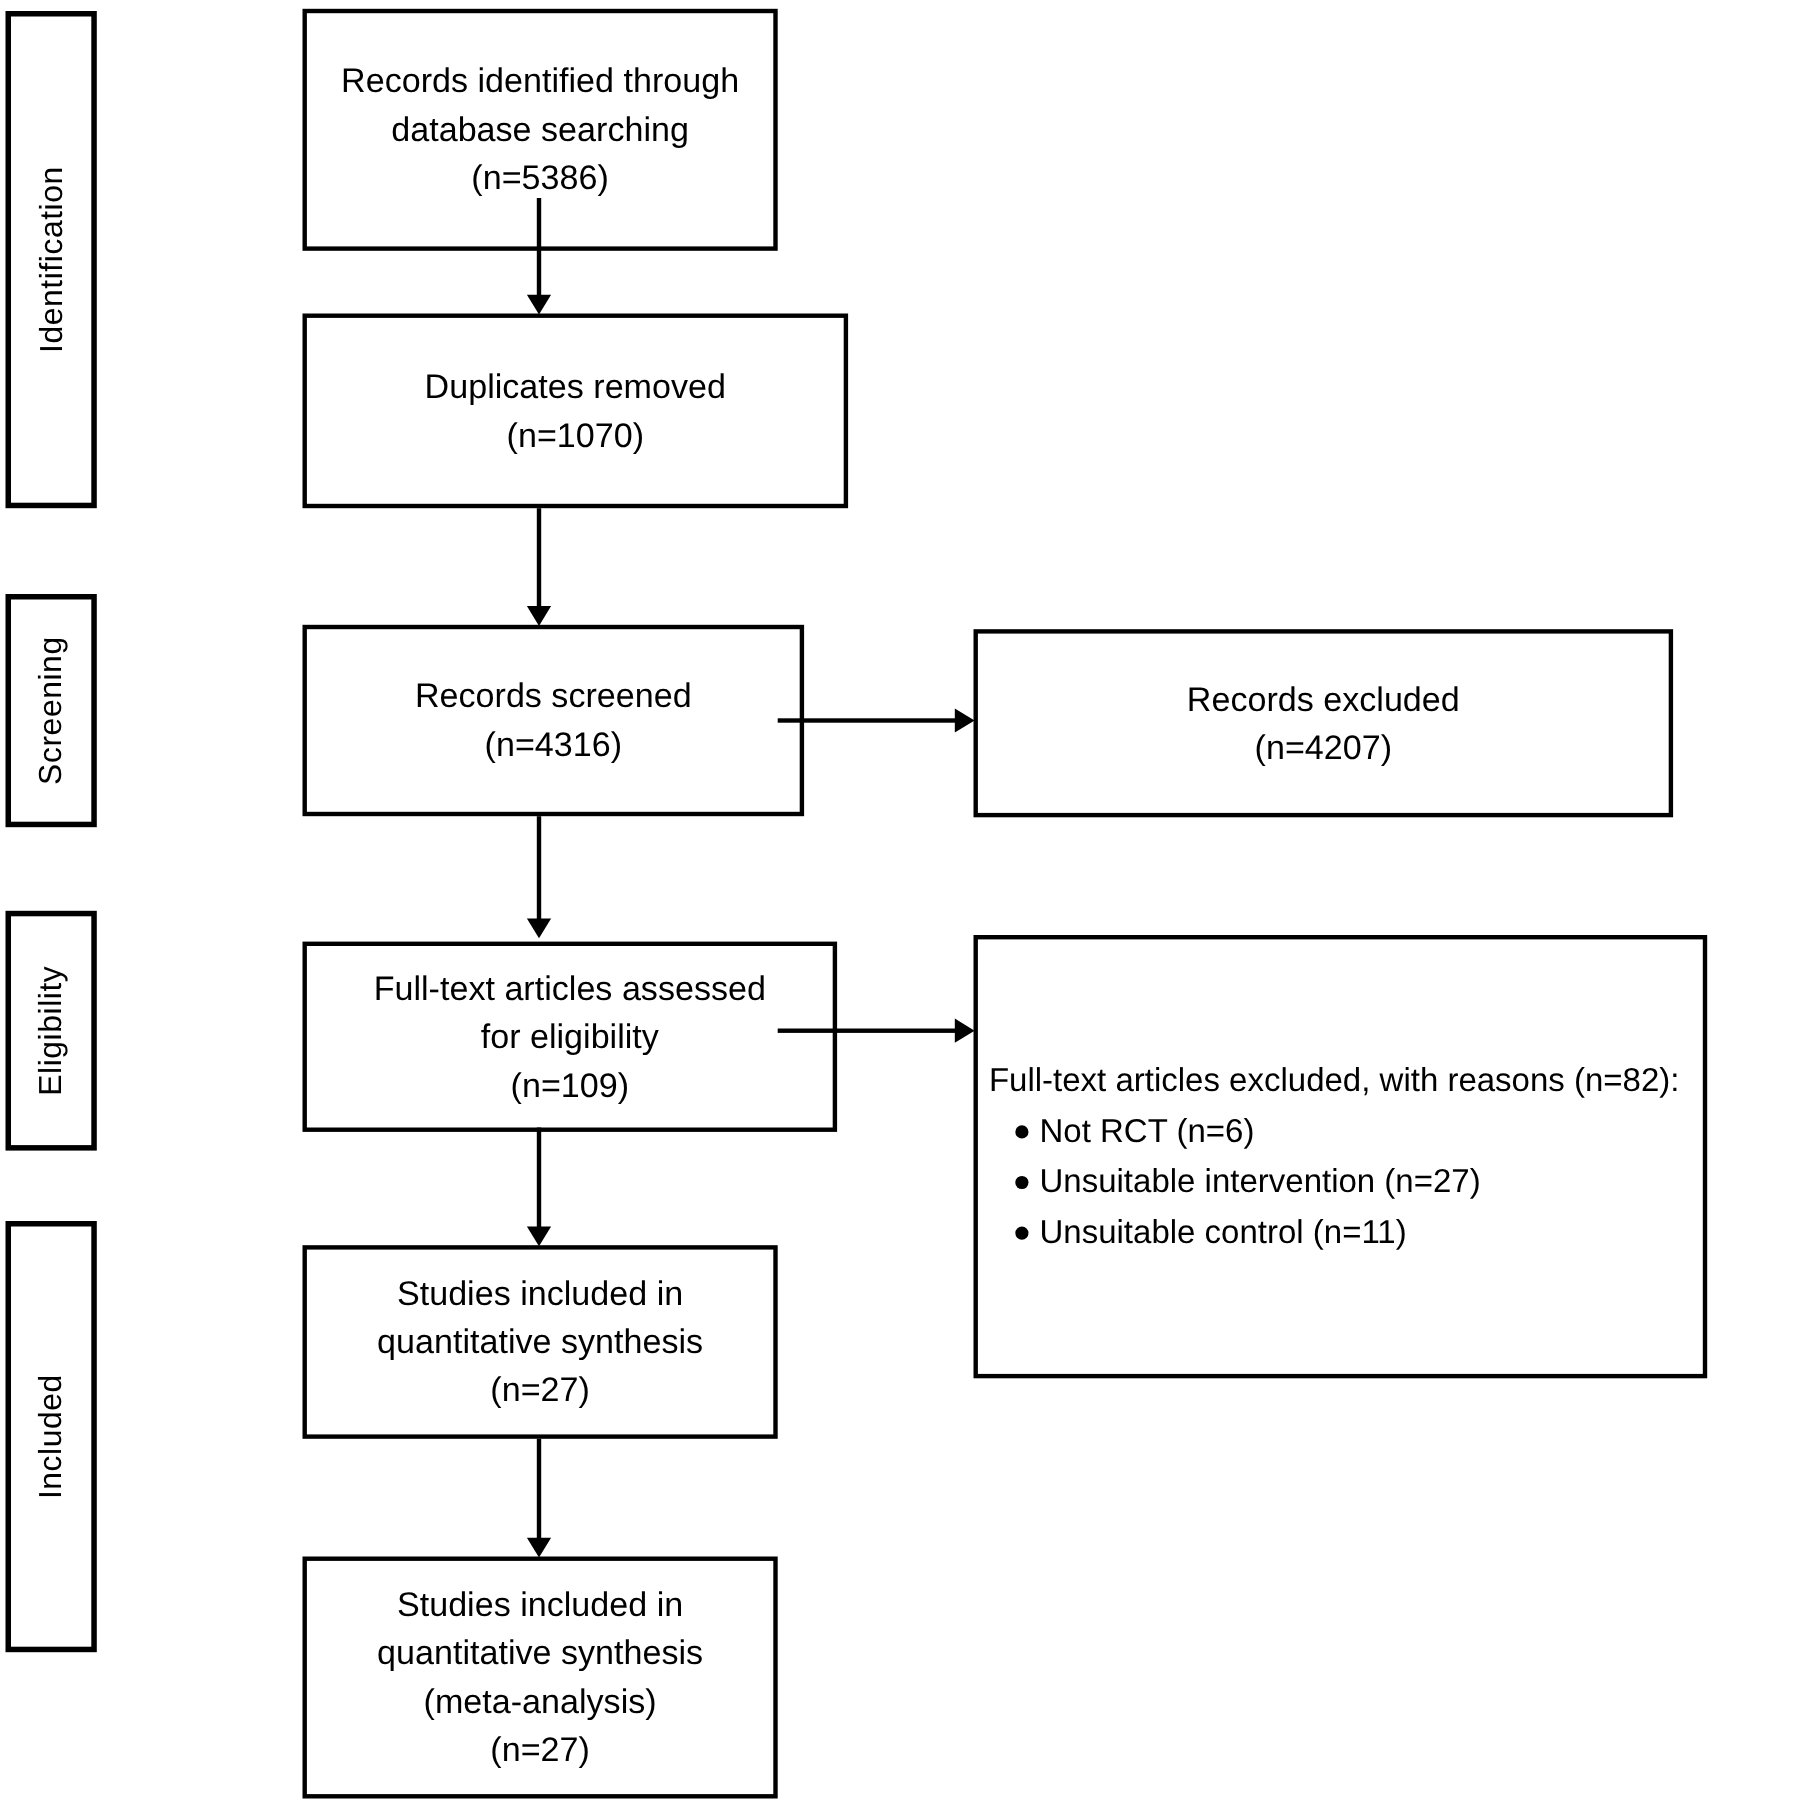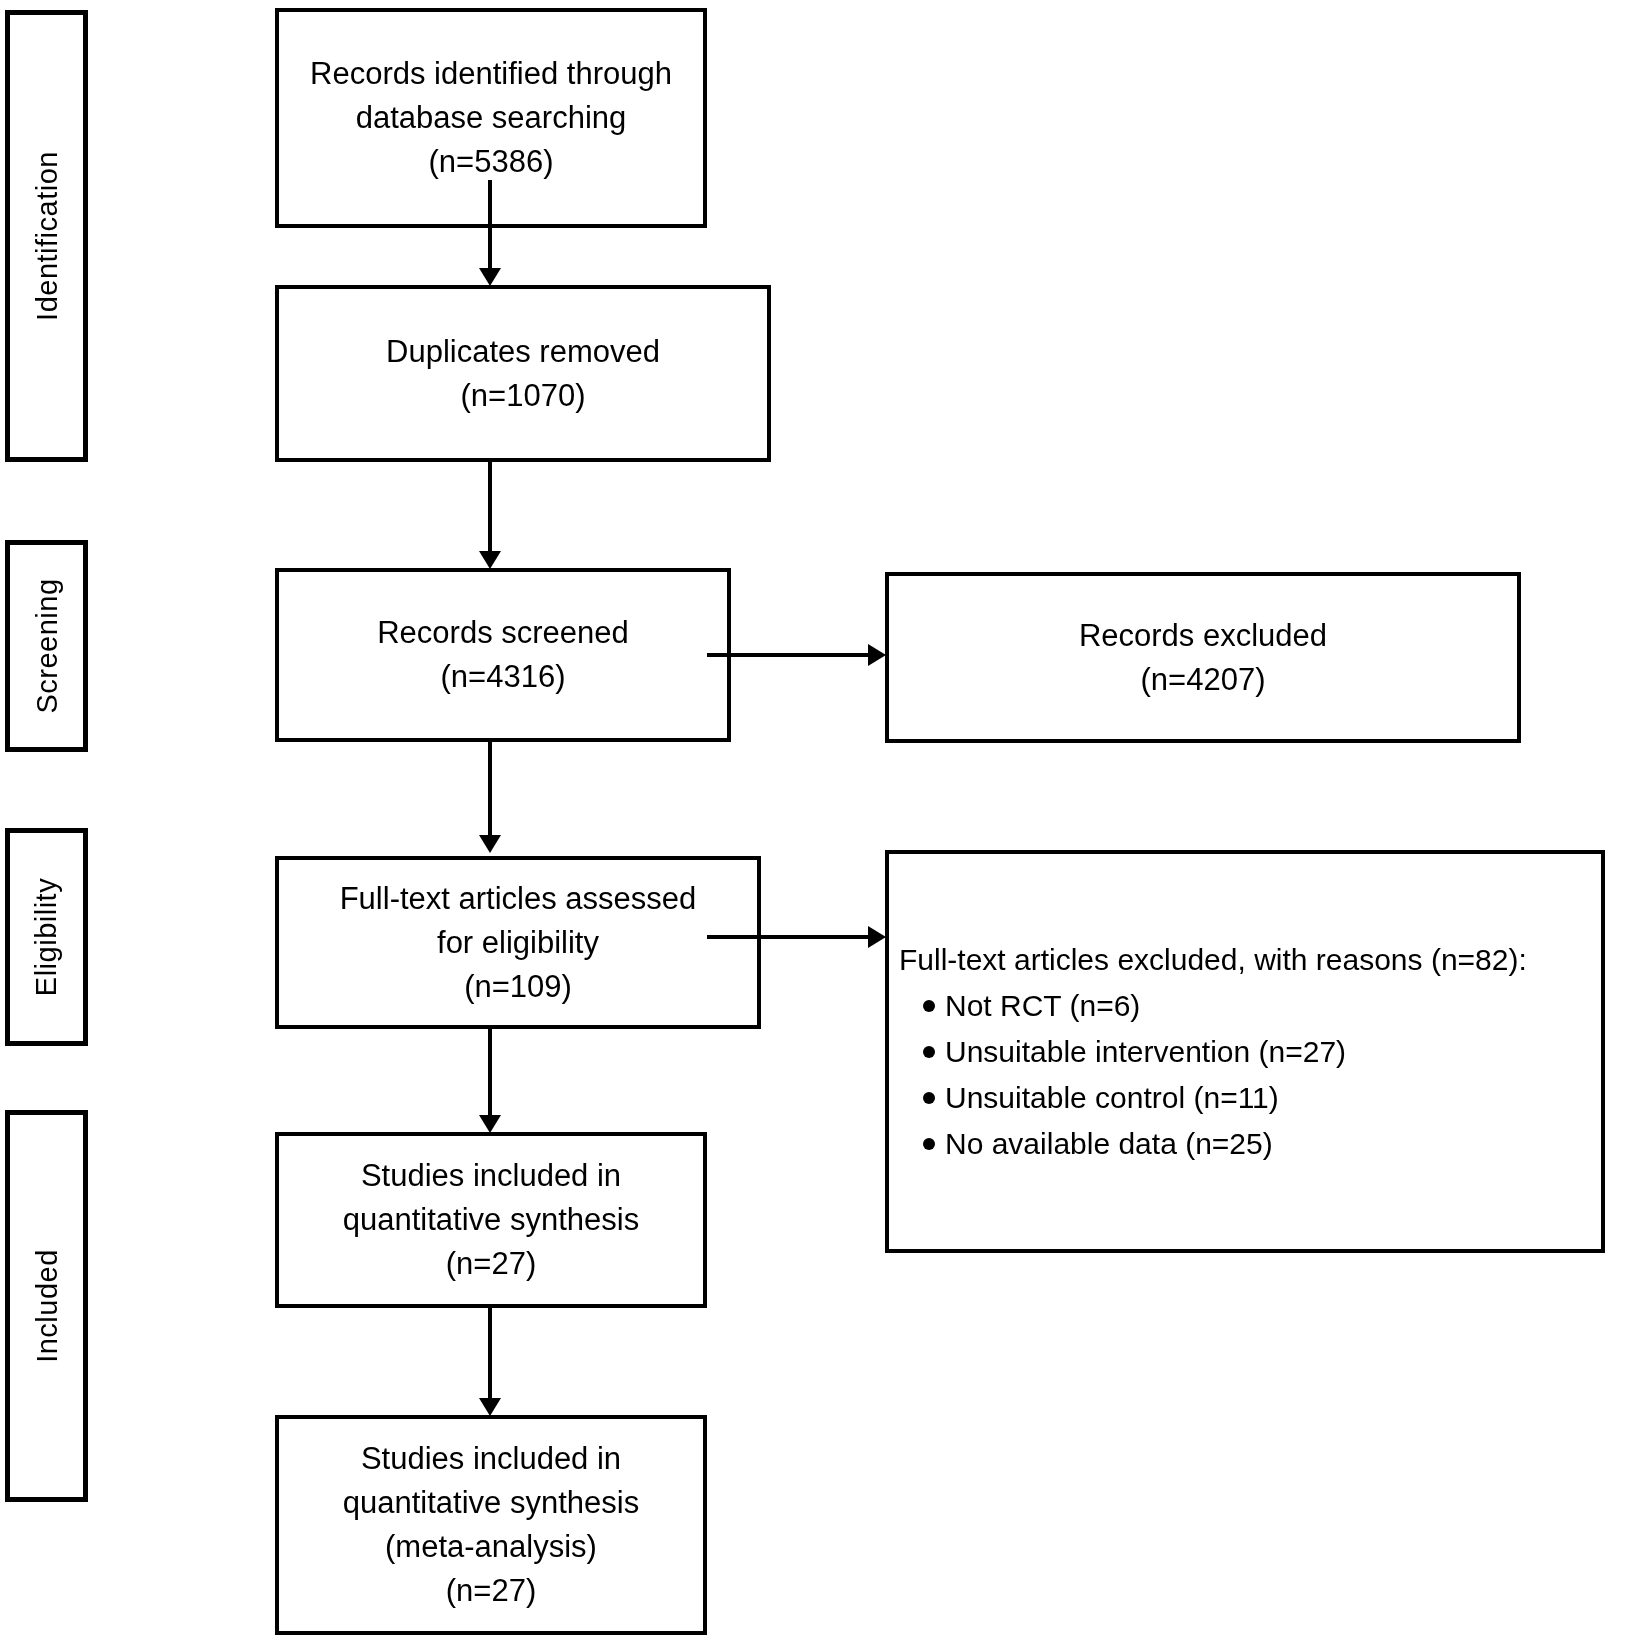--- a/index.html
+++ b/index.html
@@ -133,37 +133,33 @@
     <div>quantitative synthesis</div>
     <div>(meta-analysis)</div>
     <div>(n=27)</div>
   </div>
 
   <div class="box" style="left:885px; top:572px; width:636px; height:171px;">
     <div>Records excluded</div>
     <div>(n=4207)</div>
   </div>
 
-  <div class="box side-list" style="left:885px; top:850px; width:720px; height:403px;text-align:center;">
+  <div class="box side-list" style="left:885px; top:850px; width:667px; height:403px;text-align:center;">
     <div class="header">Full-text articles excluded, with reasons (n=82):</div>
     <div class="bullet-row">
       <span class="dot"></span>
       <span>Not RCT (n=6)</span>
     </div>
     <div class="bullet-row">
       <span class="dot"></span>
       <span>Unsuitable intervention (n=27)</span>
     </div>
     <div class="bullet-row">
       <span class="dot"></span>
       <span>Unsuitable control (n=11)</span>
-    </div>
-    <div class="bullet-row">
-      <span class="dot"></span>
-      <span>No available data (n=25)</span>
     </div>
   </div>
 
   <div class="arrow-v" style="left:488px; top:180px; height:106px;">
     <div class="shaft"></div>
     <div class="head"></div>
   </div>
   <div class="arrow-v" style="left:488px; top:462px; height:107px;">
     <div class="shaft"></div>
     <div class="head"></div>

